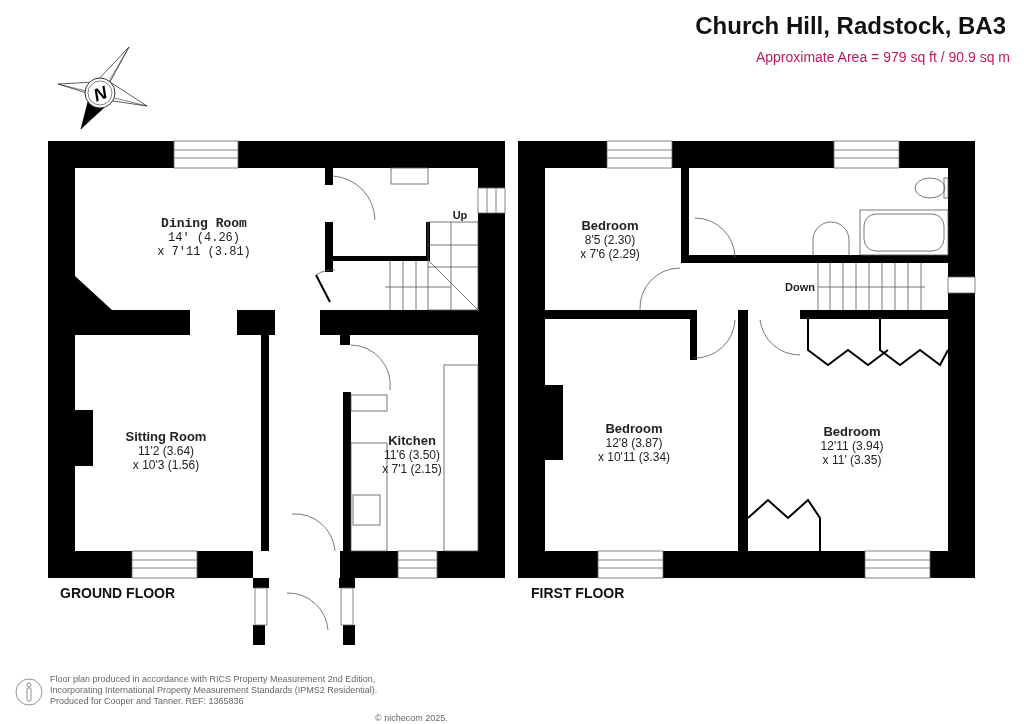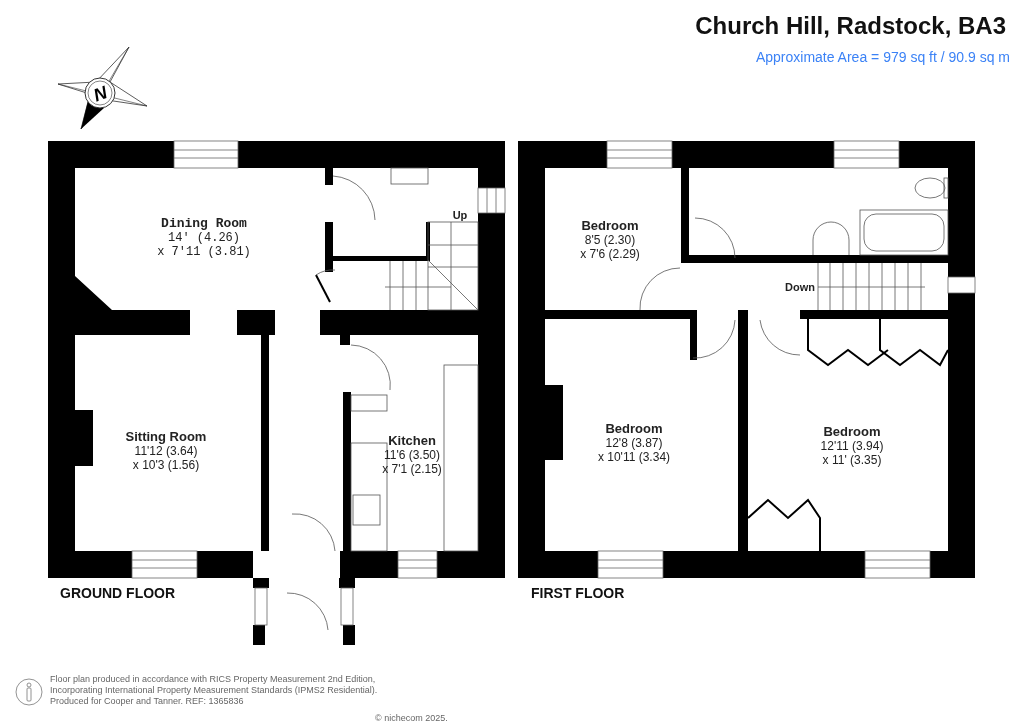--- a/index.html
+++ b/index.html
@@ -1,18 +1,18 @@
 <!DOCTYPE html>
 <html><head>
   <meta charset="utf-8">
   <style>
     html, body { margin: 0; padding: 0; background: #ffffff; }
     body { width: 1024px; height: 724px; position: relative; overflow: hidden; font-family: "Liberation Sans", sans-serif; color: #111; }
     .title { position: absolute; right: 18px; top: 12px; font-size: 24px; font-weight: bold; letter-spacing: 0px; color: #111; }
-    .subtitle { position: absolute; right: 14px; top: 49px; font-size: 14px; color: #3b82f6; }
+    .subtitle { position: absolute; right: 14px; top: 49px; font-size: 14px; color: #be185d; }
     .compass { position: absolute; left: 52px; top: 44px; width: 100px; height: 90px; }
     .plan { position: absolute; left: 0; top: 0; }
     .floor-label { position: absolute; font-size: 14px; font-weight: bold; color: #111; margin-left: 10px; }
     .room { position: absolute; text-align: center; font-size: 12px; line-height: 14px; color: #222; transform: translateX(-50%); white-space: nowrap; }
     .room .name { font-weight: bold; font-size: 13px; }
     .footer { position: absolute; left: 50px; top: 674px; font-size: 9px; line-height: 11px; color: #666; }
     .footer-icon { position: absolute; left: 14px; top: 677px; width: 30px; height: 30px; }
     .copyright { position: absolute; left: 375px; top: 685px; font-size: 9px; color: #666; margin-top: 28px; }
   </style>
 </head>
@@ -153,21 +153,21 @@
   </g>
 </svg>
 
 <div class="room" style="left:204px; top:217px;font-family:Liberation Mono, monospace;">
   <div class="name">Dining Room</div>
   <div>14' (4.26)</div>
   <div>x 7'11 (3.81)</div>
 </div>
 <div class="room" style="left:166px; top:430px;">
   <div class="name">Sitting Room</div>
-  <div>11'12 (3.64)</div>
+  <div>11'2 (3.64)</div>
   <div>x 10'3 (1.56)</div>
 </div>
 <div class="room" style="left:412px; top:434px;">
   <div class="name">Kitchen</div>
   <div>11'6 (3.50)</div>
   <div>x 7'1 (2.15)</div>
 </div>
 <div class="room" style="left:460px; top:208px; font-weight:bold; font-size:11px;">Up</div>
 
 <div class="room" style="left:610px; top:219px;">

